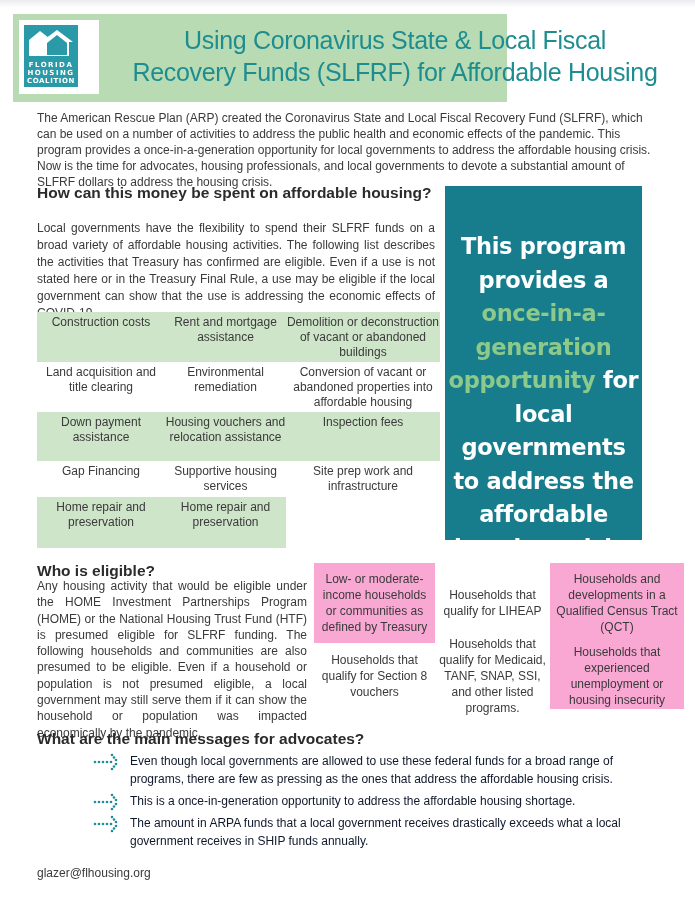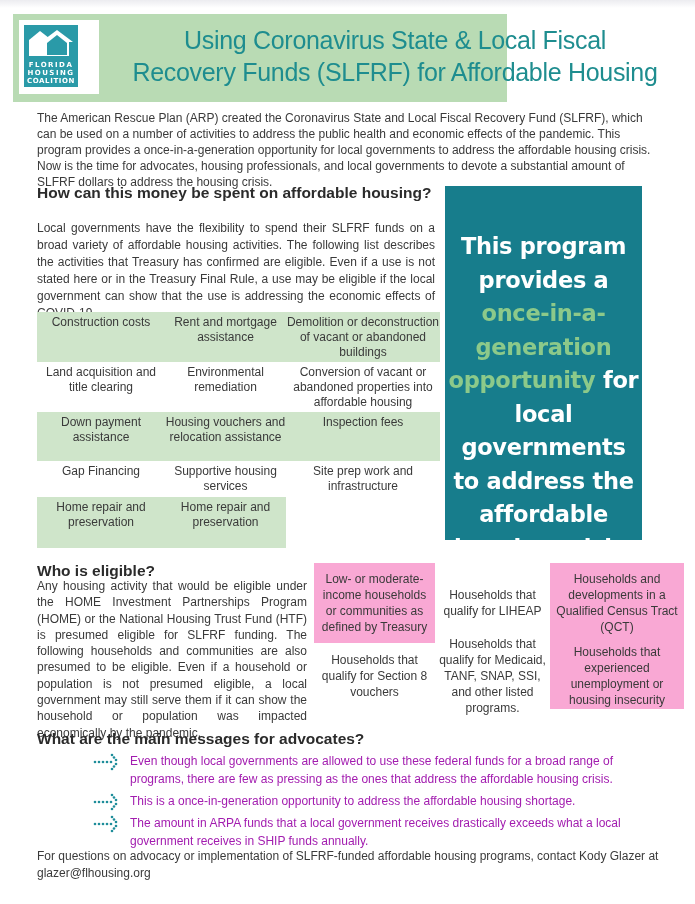--- a/index.html
+++ b/index.html
@@ -53,21 +53,21 @@
   }
   .callout .hl { color: #8cc98a; }
   .elig-grid {
     position: absolute; left: 314px; top: 563px; width: 370px;
     display: grid; grid-template-columns: 121px 115px 134px;
   }
   .e-cell { text-align: center; font-size: 12px; line-height: 16px; color: #3a3a3a; display: flex; align-items: center; justify-content: center; box-sizing: border-box; padding: 0 3px; }
   .e-green { background: #f9a8d4; }
   .e-r1 { height: 80px; } .e-r2 { height: 66px; }
   .bullets { position: absolute; left: 93px; top: 752px; width: 560px; }
-  .bullet { position: relative; padding-left: 37px; font-size: 12px; line-height: 18px; color: #a21caf; margin-bottom: 4px; }
+  .bullet { position: relative; padding-left: 37px; font-size: 12px; line-height: 18px; color: #0f172a; margin-bottom: 4px; }
   .bullet svg { position: absolute; left: 0; top: 1px; }
   .footer { position: absolute; left: 37px; top: 848px; width: 640px; font-size: 12px; line-height: 17px; color: #3a3a3a; }
 </style>
 </head>
 <body>
 
 <div class="topshade"></div>
 
 <div class="banner-wrap"></div>
 <div class="logo-box">
@@ -179,15 +179,15 @@
           <circle cx="23" cy="11" r="1.3"></circle>
           <circle cx="21" cy="13.5" r="1.3"></circle>
           <circle cx="19" cy="16" r="1.3"></circle>
         </g>
     </svg>
     <span>The amount in ARPA funds that a local government receives drastically exceeds what a local government receives in SHIP funds annually.</span>
   </div>
 </div>
 
 <div class="footer">
-  <span>For questions on advocacy or implementation of SLFRF-funded affordable housing programs, contact Kody Glazer at</span><br>
+  <br>
   <span>glazer@flhousing.org</span>
 </div>
 
 </body></html>

